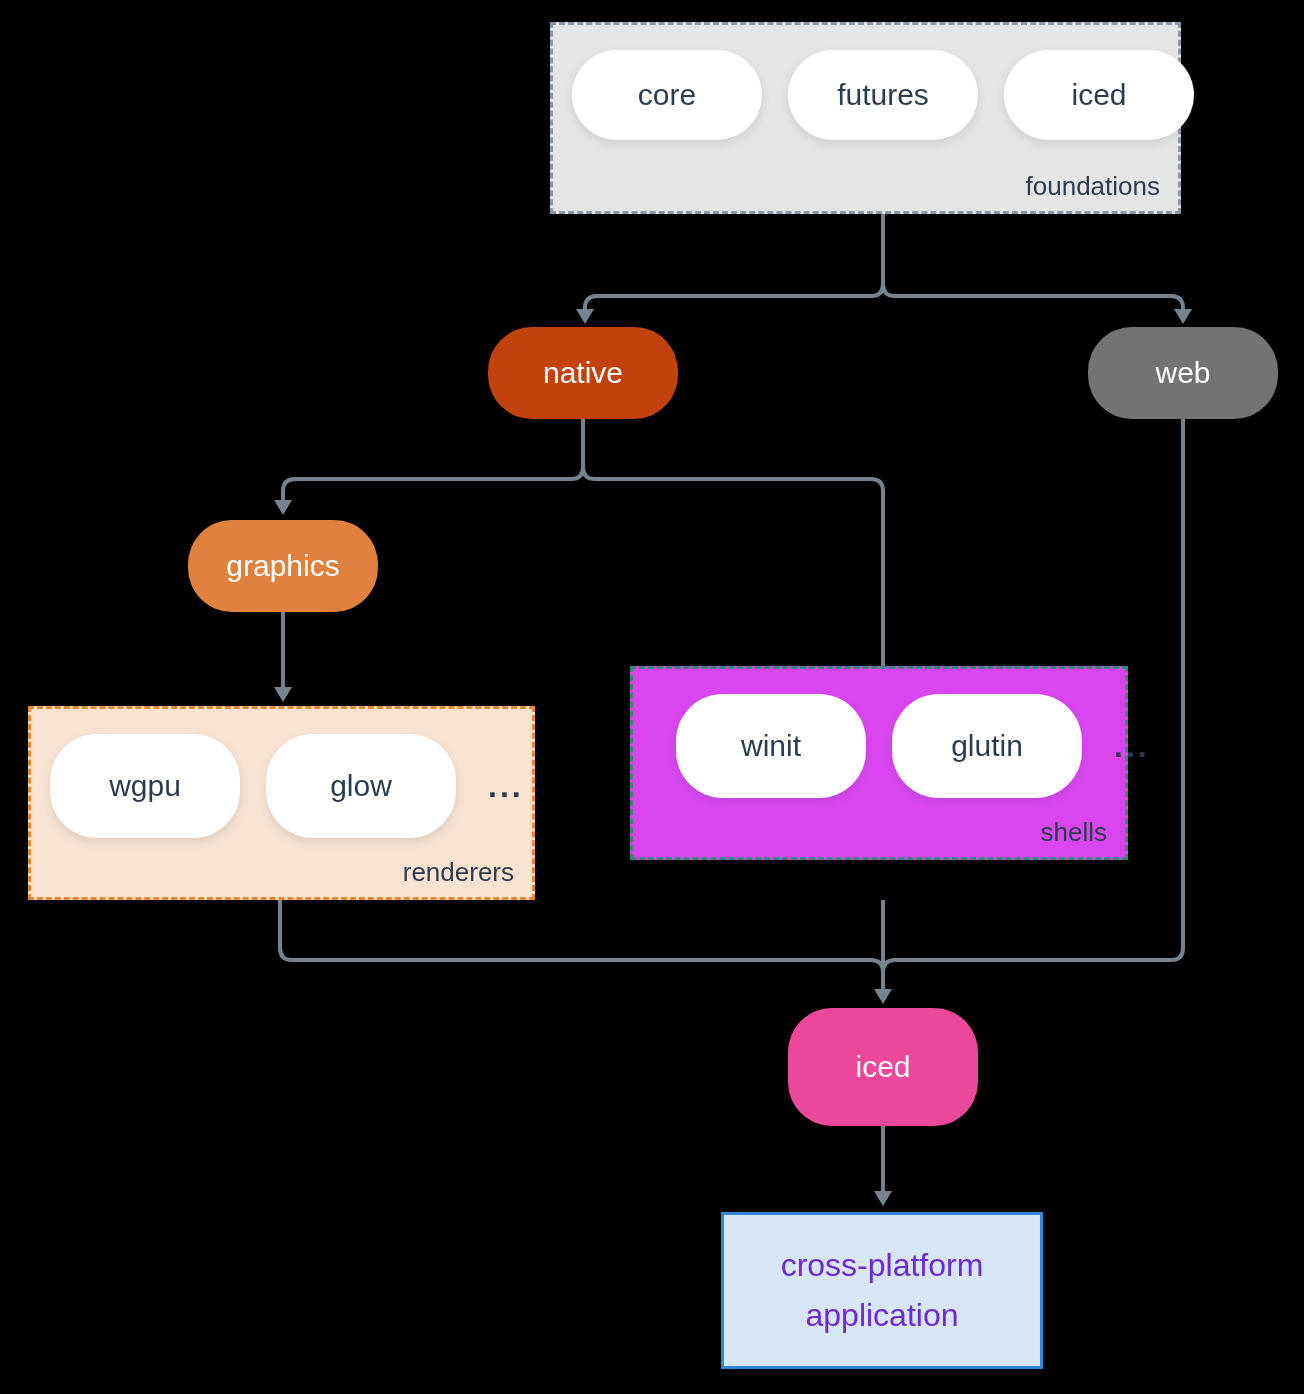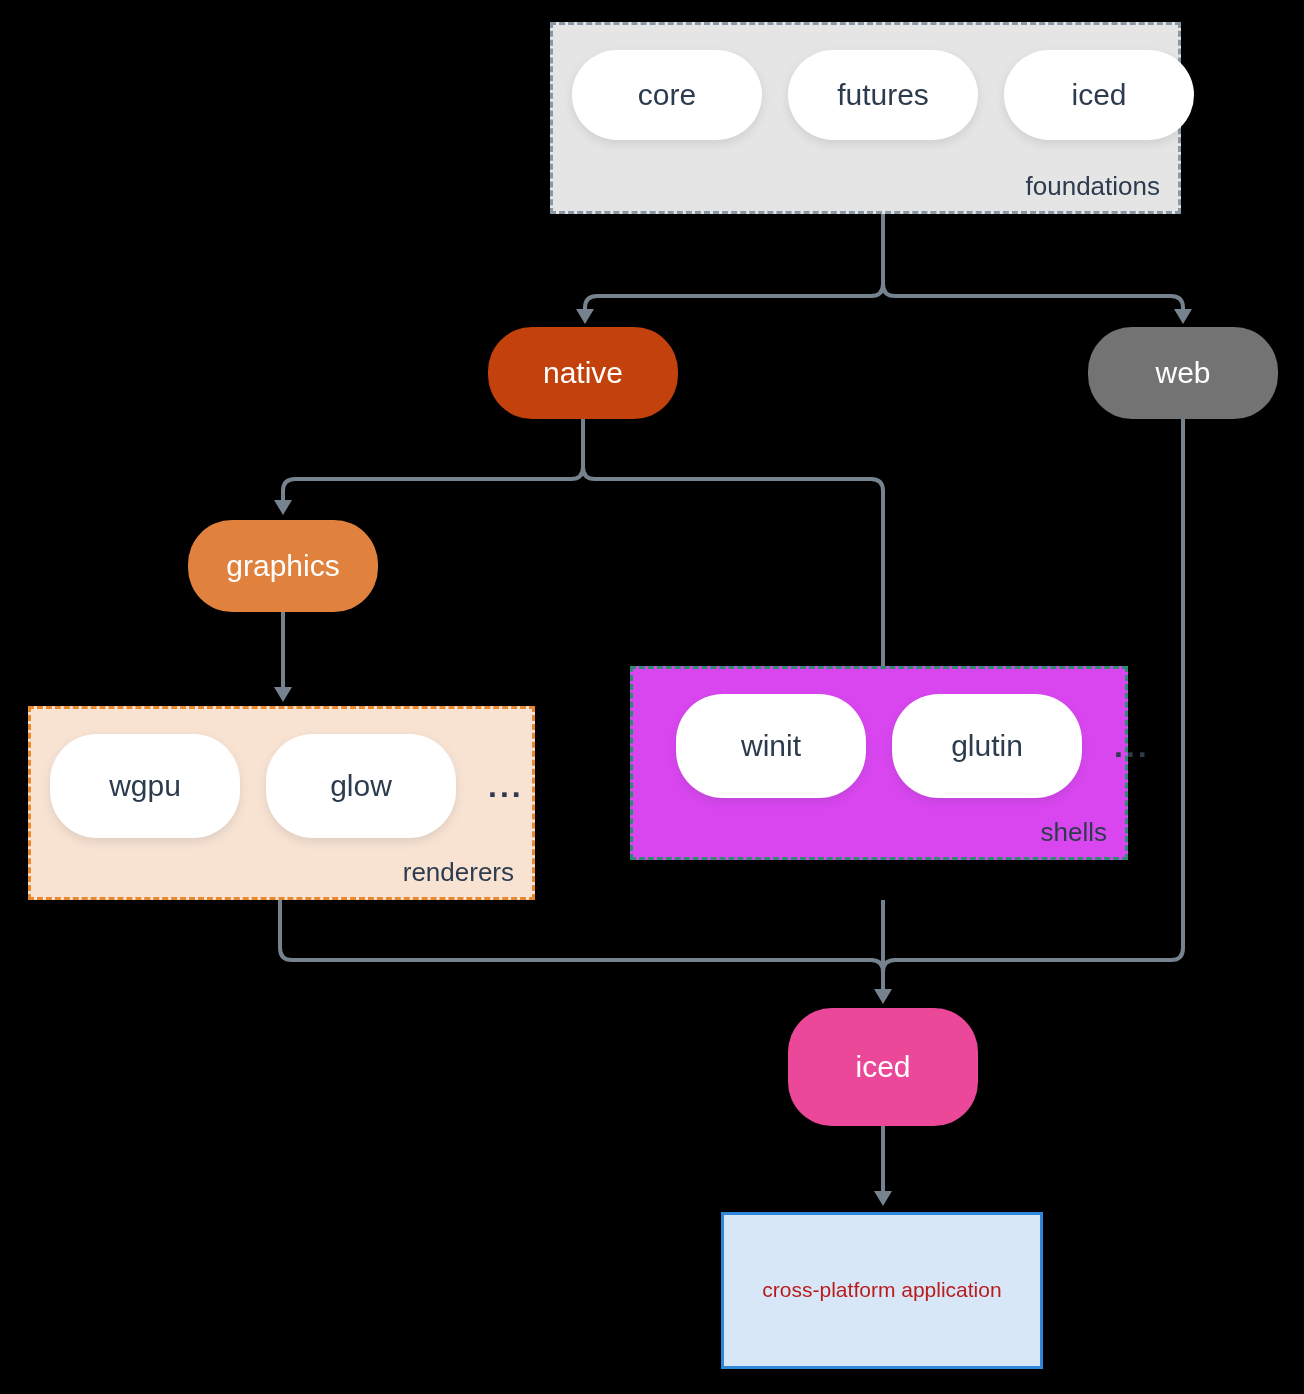--- a/index.html
+++ b/index.html
@@ -107,23 +107,23 @@
     position: absolute;
     left: 721px; top: 1212px;
     width: 322px; height: 157px;
     box-sizing: border-box;
     background: #D8E7F7;
     border: 3px solid #2E87D8;
     display: flex;
     align-items: center;
     justify-content: center;
     text-align: center;
-    font-size: 21px;
+    font-size: 32px;
     line-height: 1.55;
-    color: #b91c1c;
+    color: #6d28d9;
     padding: 3px 18px;
   }
 </style>
 </head>
 <body>
 
 <div id="canvas">
 
   <svg id="connectors" viewBox="0 0 1304 1394">
 

